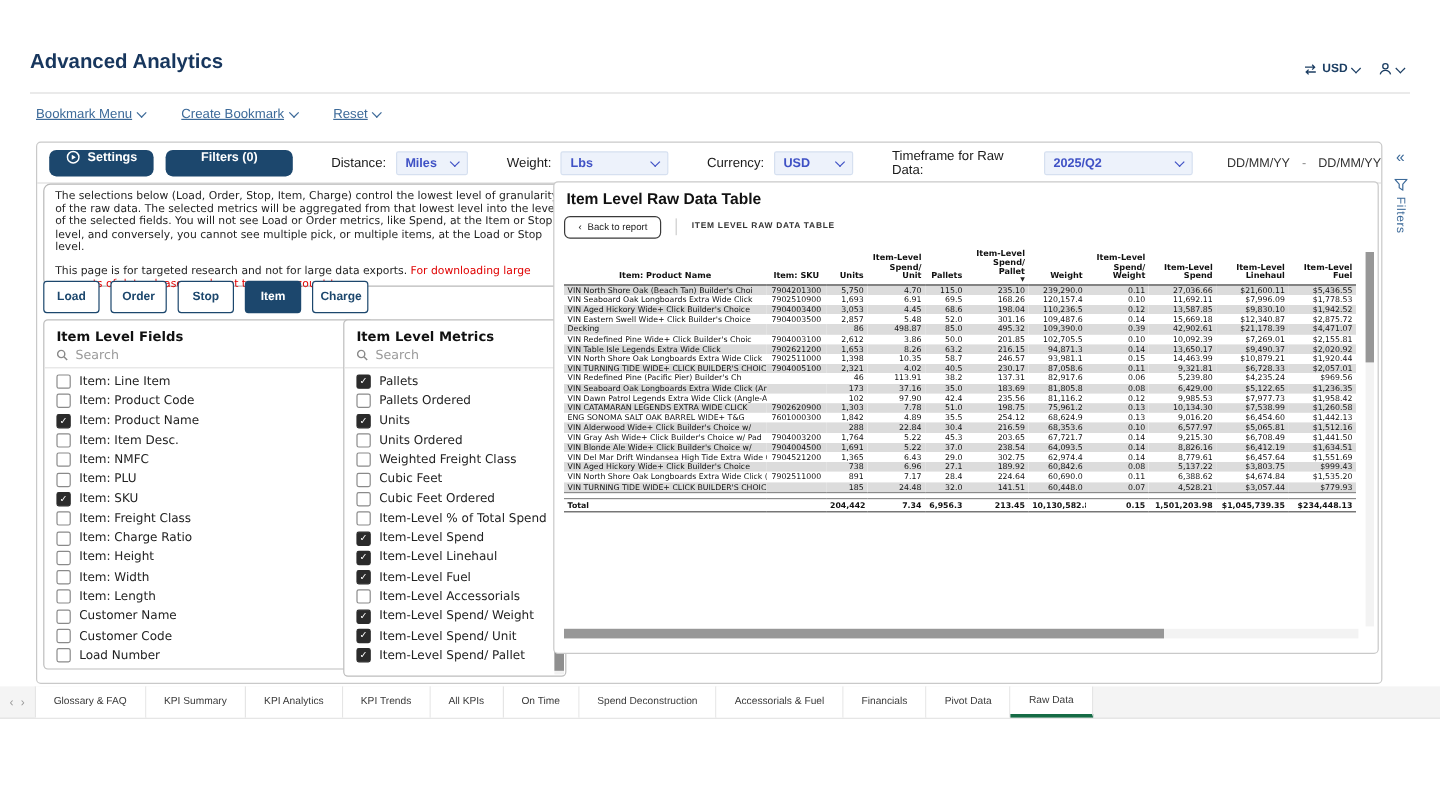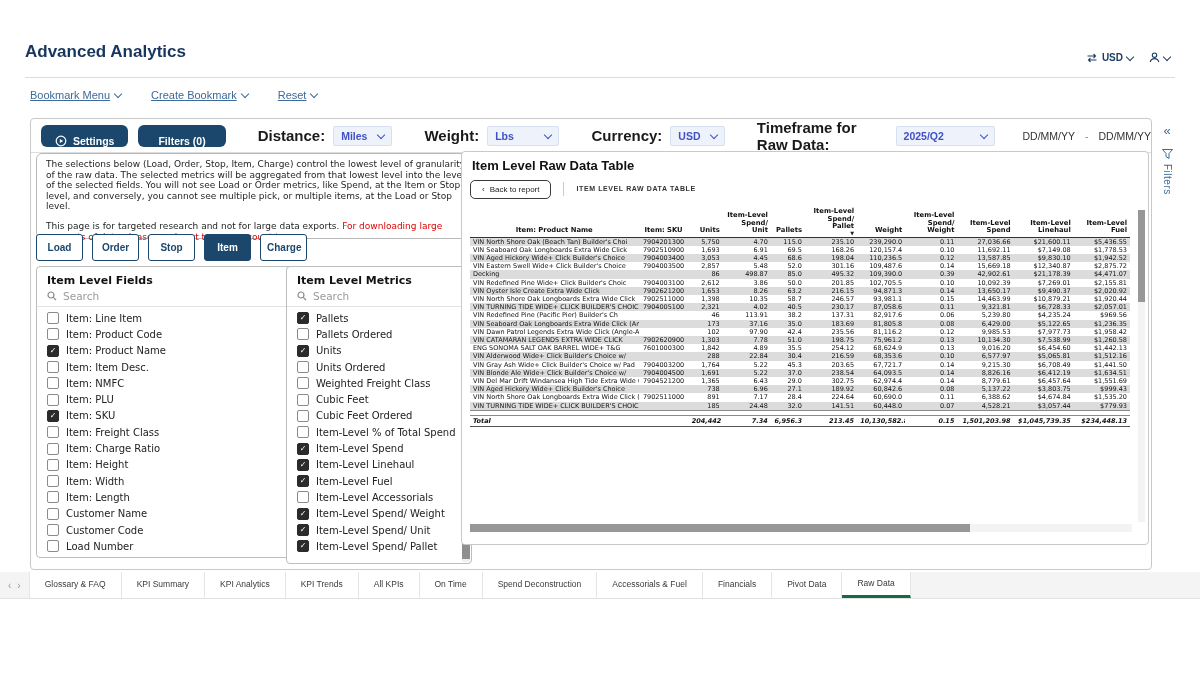--- a/index.html
+++ b/index.html
@@ -11,24 +11,24 @@
   .tr-group{display:flex;align-items:center;gap:4px;cursor:pointer;}
   .rule{position:absolute;left:25px;top:77px;width:1150px;border-top:1px solid #dcdcdc;}
 
   .bookmark-bar{position:absolute;left:30px;top:89px;display:flex;gap:30px;font-size:11px;color:#3d6a99;}
   .bm{display:flex;align-items:center;gap:5px;cursor:pointer;text-decoration:underline;}
   .chev{display:inline-block;width:5px;height:5px;border-right:1.3px solid currentColor;border-bottom:1.3px solid currentColor;transform:rotate(45deg);margin-bottom:2px;}
 
   
   .main{position:absolute;left:30px;top:118px;width:1120px;height:450px;border:1px solid #c9c9c9;border-radius:4px;background:#fff;}
   .toolbar{position:absolute;left:0;top:0;right:0;height:34px;display:flex;align-items:center;padding-left:10px;border-bottom:1px solid #dedede;box-sizing:border-box;}
-  .navy-btn{display:flex;align-items:flex-end;justify-content:center;gap:6px;background:#1c476d;color:#fff;border:none;border-radius:6px;height:22px;font-size:10.5px;font-weight:700;font-family:inherit;cursor:pointer;padding:0 14px;}
+  .navy-btn{display:flex;align-items:flex-start;justify-content:center;gap:6px;background:#1c476d;color:#fff;border:none;border-radius:6px;height:22px;font-size:10.5px;font-weight:700;font-family:inherit;cursor:pointer;padding:0 14px;}
   .settings{margin-right:10px;width:88px;}
   .filters-btn{width:108px;}
-  .tb-label{font-size:15px;font-weight:700;color:#1a1a1a;margin-left:32px;margin-right:8px;}
+  .tb-label{font-size:11px;font-weight:400;color:#1a1a1a;margin-left:32px;margin-right:8px;}
   .dd{display:flex;align-items:center;justify-content:space-between;background:#edf2fb;border:1px solid #d6e0f0;border-radius:2px;height:20px;padding:0 7px;font-size:10.5px;color:#3f51c5;font-weight:700;cursor:pointer;box-sizing:border-box;}
   .dd .chev{border-color:#3f51c5;}
   .dd-distance{width:62px;gap:11px;} .dd-weight{width:92px;} .dd-currency{width:68px;} .dd-timeframe{width:128px;}
   .date-field{font-size:10.5px;color:#333;margin-left:28px;cursor:text;}
   .date-dash{font-size:10.5px;color:#888;margin:0 10px;}
 
   
   .desc{position:absolute;left:5px;top:34px;width:422px;height:74px;border:1px solid #b9b9b9;border-radius:6px;padding:5px 9px;box-sizing:content-box;font-family:"DejaVu Sans",sans-serif;font-size:9px;line-height:10.6px;color:#1f1f1f;}
   .desc p{margin:0 0 9px 0;}
   .red{color:#e00000;}
@@ -57,21 +57,21 @@
   .table-toolbar{display:flex;align-items:center;gap:12px;margin-top:6px;height:20px;}
   .back-btn{display:flex;align-items:center;gap:5px;border:1.5px solid #3a3a3a;border-radius:5px;background:#fff;height:19px;padding:0 11px;font-size:8px;color:#222;font-family:inherit;cursor:pointer;}
   .crumb{border-left:1px solid #ccc;padding-left:12px;font-size:7px;font-weight:700;letter-spacing:0.6px;color:#333;line-height:14px;}
   table.raw{margin-top:8px;width:660px;border-collapse:collapse;table-layout:fixed;font-family:"DejaVu Sans",sans-serif;font-size:6.5px;color:#111;}
   table.raw th{font-size:6.8px;font-weight:700;padding:1px 3px 2px 3px;border-bottom:1px solid #333;vertical-align:bottom;white-space:pre-line;line-height:7.5px;cursor:pointer;}
   table.raw td{padding:1px 3px;line-height:6.2px;white-space:nowrap;overflow:hidden;}
   tr.alt{background:#dcdcdc;}
   .c-left{text-align:left;} .c-center{text-align:center;} .c-right{text-align:right;}
   .sort-icon{display:block;font-size:5px;color:#222;line-height:4px;}
   tr.spacer td{height:4px;padding:0;border-top:1px solid #8a8a8a;}
-  tr.total td{font-weight:700;border-top:1px solid #8a8a8a;border-bottom:1px solid #555;padding:2px 3px;font-style:italic;}
+  tr.total td{font-weight:700;border-top:1px solid #8a8a8a;border-bottom:1px solid #555;padding:2px 3px;}
   .h-scroll{position:absolute;left:8px;bottom:12px;width:662px;height:8px;background:#f3f3f3;}
   .h-thumb{position:absolute;left:0;top:0;height:8px;width:500px;background:#979797;}
   .v-scroll{position:absolute;right:3px;top:58px;width:7px;height:312px;background:#f3f3f3;}
   .v-thumb{position:absolute;left:0;top:0;width:7px;height:92px;background:#979797;}
 
   
   .filters-strip{position:absolute;left:1155px;top:120px;width:24px;height:446px;display:flex;flex-direction:column;align-items:center;gap:12px;padding-top:4px;box-sizing:border-box;color:#3d6a99;}
   .collapse-btn{font-size:13px;line-height:13px;cursor:pointer;color:#3d6a99;}
   .v-label{writing-mode:vertical-rl;font-size:10px;color:#3d6a99;letter-spacing:0.5px;}
   .filters-tab{display:flex;flex-direction:column;align-items:center;gap:5px;cursor:pointer;}
@@ -390,21 +390,21 @@
             <tr class="">
               <td class="c-left">VIN Seaboard Oak Longboards Extra Wide Click</td>
               <td class="c-center">7902510900</td>
               <td class="c-right">1,693</td>
               <td class="c-right">6.91</td>
               <td class="c-right">69.5</td>
               <td class="c-right">168.26</td>
               <td class="c-right">120,157.4</td>
               <td class="c-right">0.10</td>
               <td class="c-right">11,692.11</td>
-              <td class="c-right">$7,149.08</td>
+              <td class="c-right">$7,996.09</td>
               <td class="c-right">$1,778.53</td>
             </tr>
             <tr class="alt">
               <td class="c-left">VIN Aged Hickory Wide+ Click Builder's Choice</td>
               <td class="c-center">7904003400</td>
               <td class="c-right">3,053</td>
               <td class="c-right">4.45</td>
               <td class="c-right">68.6</td>
               <td class="c-right">198.04</td>
               <td class="c-right">110,236.5</td>
@@ -446,21 +446,21 @@
               <td class="c-right">3.86</td>
               <td class="c-right">50.0</td>
               <td class="c-right">201.85</td>
               <td class="c-right">102,705.5</td>
               <td class="c-right">0.10</td>
               <td class="c-right">10,092.39</td>
               <td class="c-right">$7,269.01</td>
               <td class="c-right">$2,155.81</td>
             </tr>
             <tr class="alt">
-              <td class="c-left">VIN Oyster Isle Create Extra Wide Click</td>
+              <td class="c-left">VIN Table Isle Legends Extra Wide Click</td>
               <td class="c-center">7902621200</td>
               <td class="c-right">1,653</td>
               <td class="c-right">8.26</td>
               <td class="c-right">63.2</td>
               <td class="c-right">216.15</td>
               <td class="c-right">94,871.3</td>
               <td class="c-right">0.14</td>
               <td class="c-right">13,650.17</td>
               <td class="c-right">$9,490.37</td>
               <td class="c-right">$2,020.92</td>

